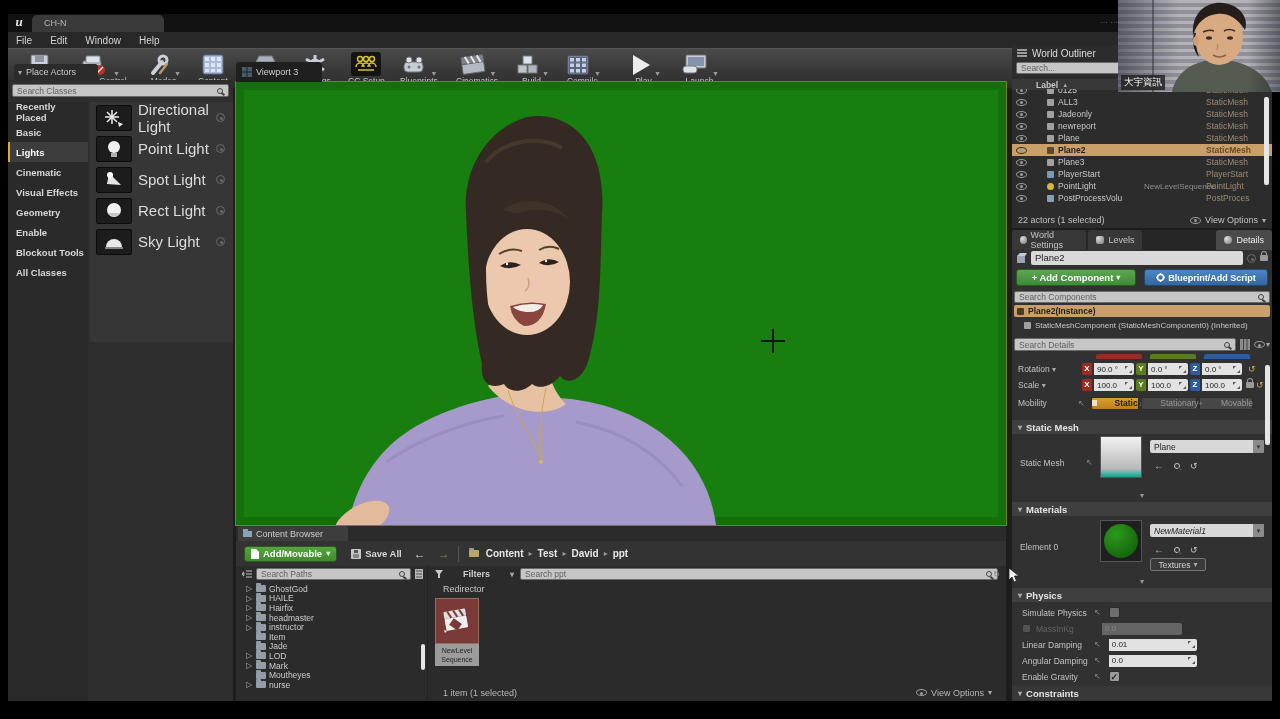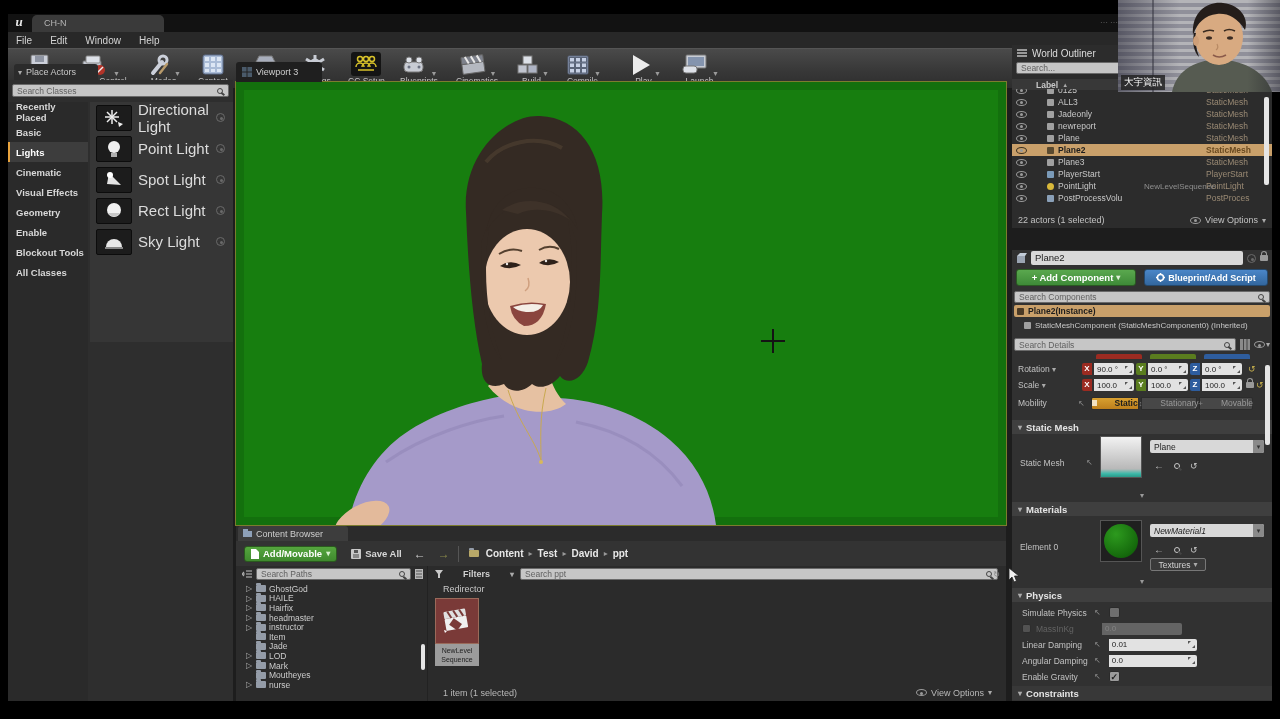--- a/index.html
+++ b/index.html
@@ -742,20 +742,34 @@
       <div class="ol-foot">
         <span>22 actors (1 selected)</span>
         <span class="row" style="margin-left:auto;gap:4px;">
           <span class="eyeico"></span>
           <span>View Options</span>
           <span class="tri">▾</span>
         </span>
       </div>
     </div>
 
+    <div class="ptabs">
+      <div class="ptab">
+        <span class="sphere"></span>
+        <span>World Settings</span>
+      </div>
+      <div class="ptab">
+        <span class="sphere" style="border-radius:2px"></span>
+        <span>Levels</span>
+      </div>
+      <div class="ptab active" style="margin-left:72px">
+        <span class="sphere"></span>
+        <span>Details</span>
+      </div>
+    </div>
 
     <div class="details">
 
       <div class="row" style="position:absolute;left:0;top:1px;width:100%;padding:0 4px;gap:4px;">
         <svg width="11" height="11">
             <rect x="1" y="3" width="8" height="7" fill="#9aa4b2"></rect>
             <polygon points="1,3 4,0 11,0 9,3" fill="#c2ccd8"></polygon>
           </svg>
         <div style="flex:1;height:14px;background:#d9d9d9;border-radius:2px;color:#222;font-size:9.5px;line-height:14px;padding-left:4px;">Plane2</div>
         <span class="handle" style="margin:0"></span>

